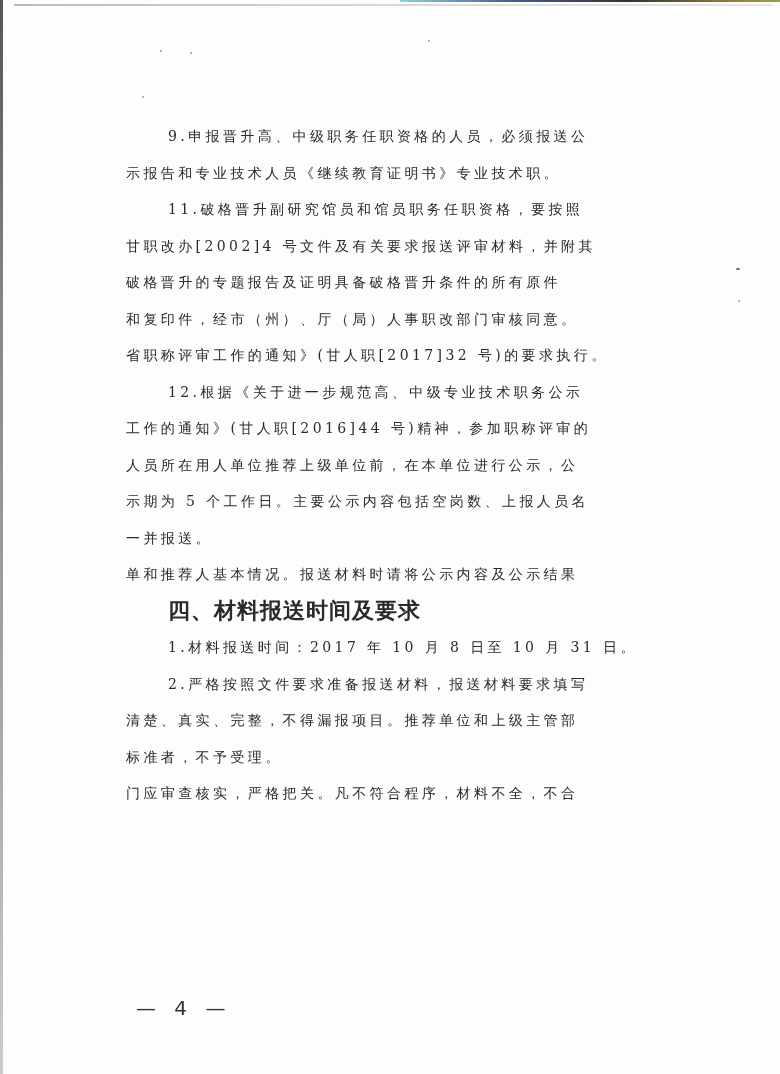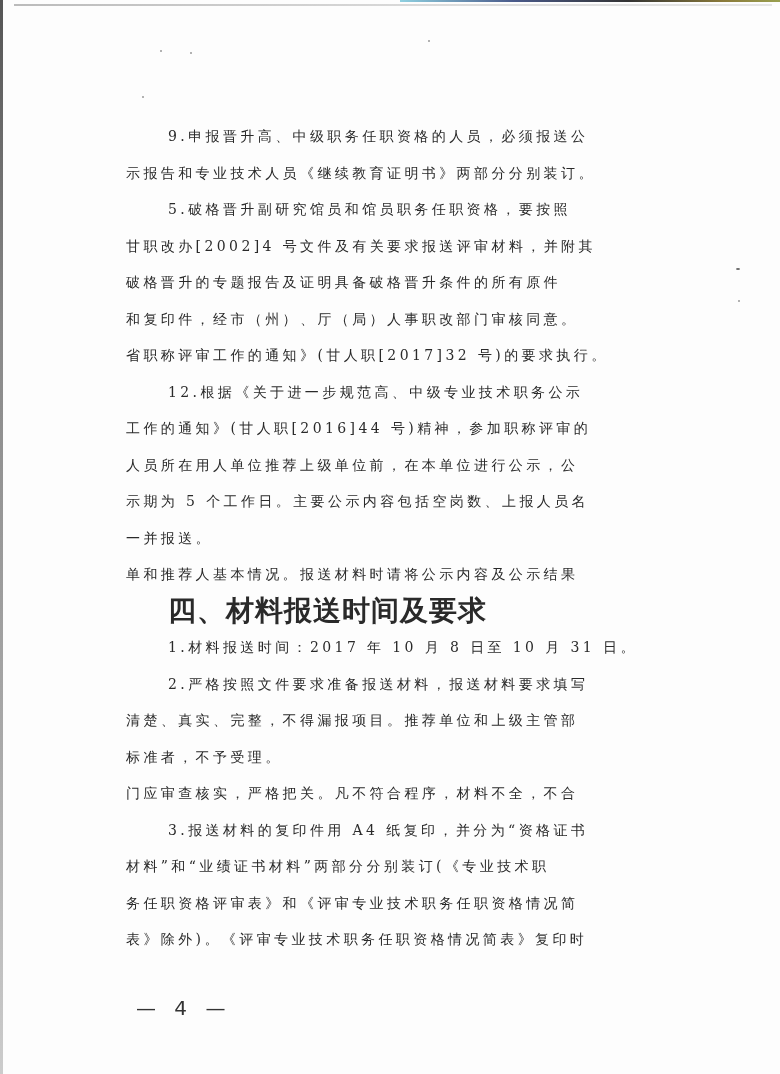--- a/index.html
+++ b/index.html
@@ -52,21 +52,21 @@
       letter-spacing: 3.4px;
       white-space: nowrap;
     }
     .indent {
       padding-left: 42px;
     }
     .heading {
       font-family: "DejaVu Sans", "Liberation Sans", sans-serif;
       font-weight: bold;
       letter-spacing: 1px;
-      font-size: 28px;
+      font-size: 22px;
     }
     .page-number {
       position: absolute;
       left: 136px;
       top: 996px;
       font-family: "DejaVu Sans", "Liberation Sans", sans-serif;
       font-size: 20px;
       letter-spacing: 6px;
       color: #333;
     }
@@ -82,25 +82,25 @@
 <body>
 
 <div class="left-edge"></div>
 <div class="top-edge"></div>
 <div class="top-scan-strip"></div>
 
 <div class="page">
 
   <div>
     <div class="line indent">9.申报晋升高、中级职务任职资格的人员，必须报送公</div>
-    <div class="line">示报告和专业技术人员《继续教育证明书》两部分分别装订。</div>
+    <div class="line">示报告和专业技术人员《继续教育证明书》专业技术职。</div>
   </div>
 
   <div>
-    <div class="line indent">5.破格晋升副研究馆员和馆员职务任职资格，要按照</div>
+    <div class="line indent">11.破格晋升副研究馆员和馆员职务任职资格，要按照</div>
     <div class="line">甘职改办[2002]4 号文件及有关要求报送评审材料，并附其</div>
     <div class="line">破格晋升的专题报告及证明具备破格晋升条件的所有原件</div>
     <div class="line">和复印件，经市（州）、厅（局）人事职改部门审核同意。</div>
   </div>
 
   <div>
     <div class="line">省职称评审工作的通知》(甘人职[2017]32 号)的要求执行。</div>
   </div>
 
   <div>
@@ -118,26 +118,20 @@
     <div class="line indent">1.材料报送时间：2017 年 10 月 8 日至 10 月 31 日。</div>
   </div>
 
   <div>
     <div class="line indent">2.严格按照文件要求准备报送材料，报送材料要求填写</div>
     <div class="line">清楚、真实、完整，不得漏报项目。推荐单位和上级主管部</div>
     <div class="line">标准者，不予受理。</div>
     <div class="line">门应审查核实，严格把关。凡不符合程序，材料不全，不合</div>
   </div>
 
-  <div>
-    <div class="line indent">3.报送材料的复印件用 A4 纸复印，并分为“资格证书</div>
-    <div class="line">材料”和“业绩证书材料”两部分分别装订(《专业技术职</div>
-    <div class="line">务任职资格评审表》和《评审专业技术职务任职资格情况简</div>
-    <div class="line">表》除外)。《评审专业技术职务任职资格情况简表》复印时</div>
-  </div>
 </div>
 
 <div class="page-number">— 4 —</div>
 
 <div class="speck" style="left:160px;top:50px;"></div>
 <div class="speck" style="left:190px;top:52px;"></div>
 <div class="speck" style="left:428px;top:40px;"></div>
 <div class="speck" style="left:736px;top:268px;width:4px;height:2px;background:#666;"></div>
 <div class="speck" style="left:738px;top:300px;"></div>
 <div class="speck" style="left:142px;top:96px;"></div>

